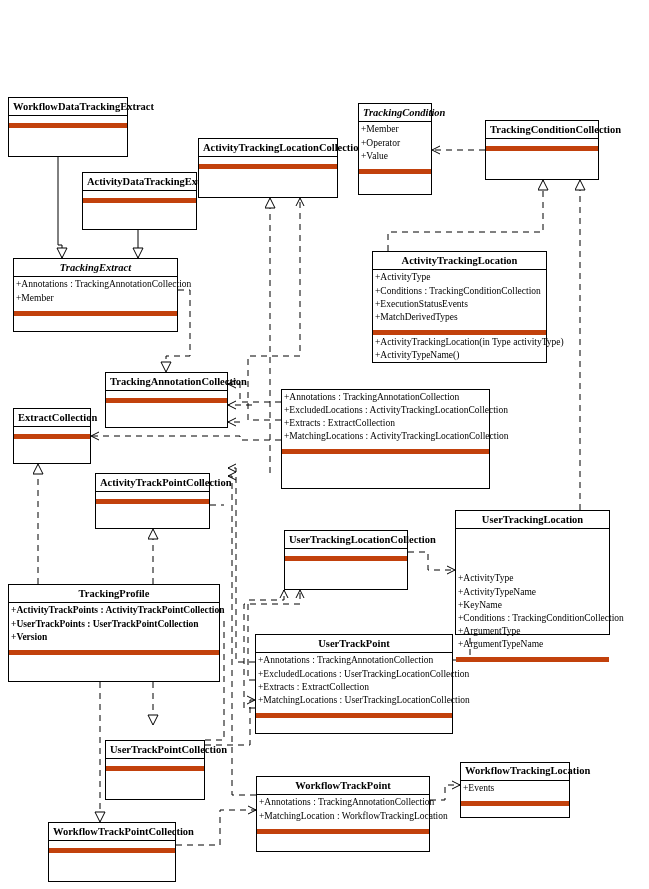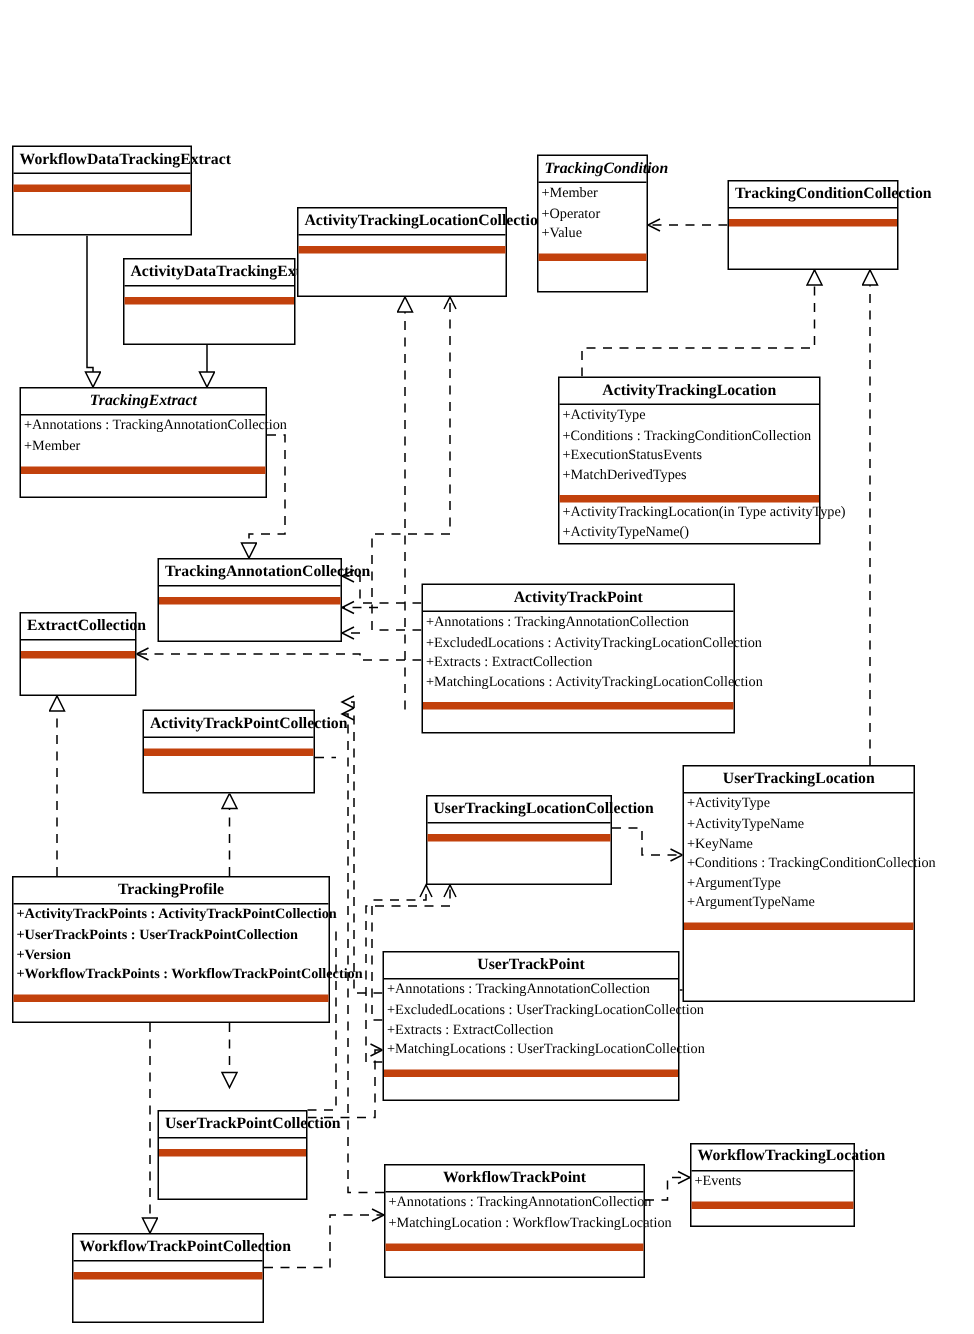--- a/index.html
+++ b/index.html
@@ -217,21 +217,20 @@
       <div class="uml-class" style="left: 105px; top: 372px; width: 123px; height: 56px;">
         <div class="uml-name">TrackingAnnotationCollection</div>
         <div class="uml-attrs">
           <div class="empty-compartment"></div>
         </div>
         <div class="uml-ops">
           <div class="empty-compartment"></div>
         </div>
       </div>
       <div class="uml-class" style="left: 281px; top: 389px; width: 209px; height: 100px;">
-        <div class="uml-name">ActivityTrackPoint</div>
         <div class="uml-attrs">
           <div class="uml-row">+Annotations : TrackingAnnotationCollection</div>
           <div class="uml-row">+ExcludedLocations : ActivityTrackingLocationCollection</div>
           <div class="uml-row">+Extracts : ExtractCollection</div>
           <div class="uml-row">+MatchingLocations : ActivityTrackingLocationCollection</div>
         </div>
         <div class="uml-ops">
           <div class="empty-compartment"></div>
         </div>
       </div>
@@ -246,21 +245,21 @@
       </div>
       <div class="uml-class" style="left: 95px; top: 473px; width: 115px; height: 56px;">
         <div class="uml-name">ActivityTrackPointCollection</div>
         <div class="uml-attrs">
           <div class="empty-compartment"></div>
         </div>
         <div class="uml-ops">
           <div class="empty-compartment"></div>
         </div>
       </div>
-      <div class="uml-class" style="left: 455px; top: 510px; width: 155px; height: 158px;">
+      <div class="uml-class" style="left: 455px; top: 510px; width: 155px; height: 125px; gap: 42px;">
         <div class="uml-name">UserTrackingLocation</div>
         <div class="uml-attrs">
           <div class="uml-row">+ActivityType</div>
           <div class="uml-row">+ActivityTypeName</div>
           <div class="uml-row">+KeyName</div>
           <div class="uml-row">+Conditions : TrackingConditionCollection</div>
           <div class="uml-row">+ArgumentType</div>
           <div class="uml-row">+ArgumentTypeName</div>
         </div>
         <div class="uml-ops">
@@ -275,21 +274,20 @@
         <div class="uml-ops">
           <div class="empty-compartment"></div>
         </div>
       </div>
       <div class="uml-class" style="left: 8px; top: 584px; width: 212px; height: 98px;">
         <div class="uml-name">TrackingProfile</div>
         <div class="uml-attrs">
           <div class="uml-row bold">+ActivityTrackPoints : ActivityTrackPointCollection</div>
           <div class="uml-row bold">+UserTrackPoints : UserTrackPointCollection</div>
           <div class="uml-row bold">+Version</div>
-          <div class="uml-row bold">+WorkflowTrackPoints : WorkflowTrackPointCollection</div>
         </div>
         <div class="uml-ops">
           <div class="empty-compartment"></div>
         </div>
       </div>
       <div class="uml-class" style="left: 255px; top: 634px; width: 198px; height: 100px;">
         <div class="uml-name">UserTrackPoint</div>
         <div class="uml-attrs">
           <div class="uml-row">+Annotations : TrackingAnnotationCollection</div>
           <div class="uml-row">+ExcludedLocations : UserTrackingLocationCollection</div>

